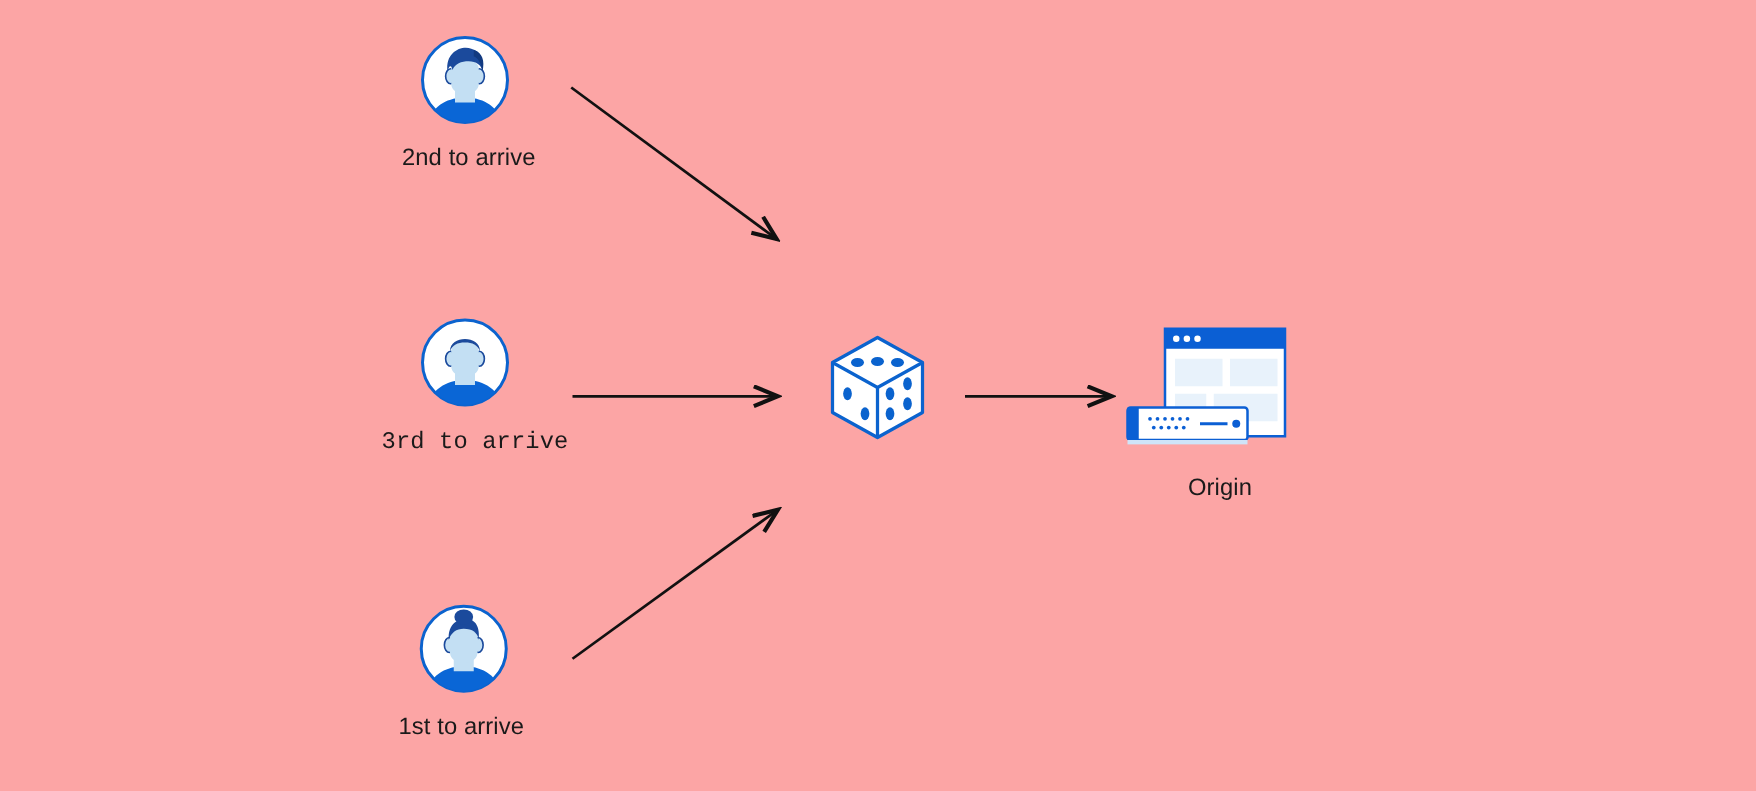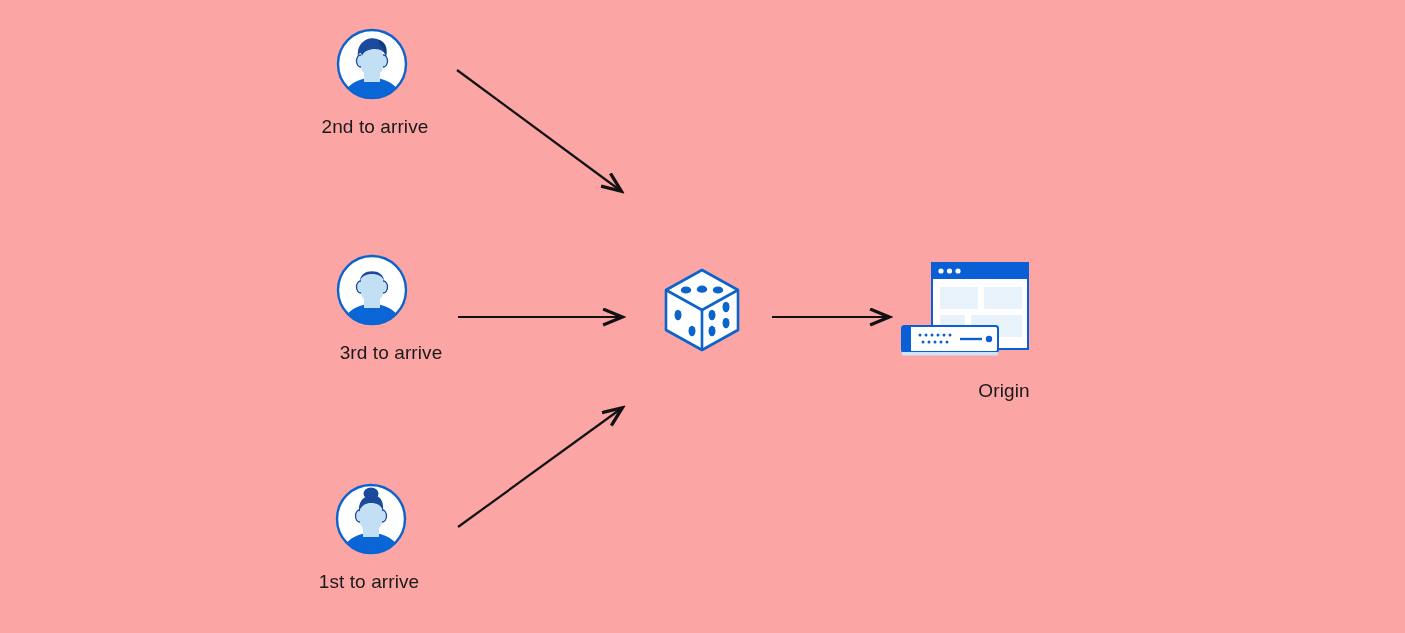--- a/index.html
+++ b/index.html
@@ -95,21 +95,21 @@
       <g clip-path="url(#cl2)">
         <path d="M6 74 C10 57 24 51 37 51 C50 51 64 57 68 74 Z" fill="#0a66d6"></path>
         <path d="M29 45 L45 45 L45 55 L29 55 Z" fill="#c3dff3"></path>
         <ellipse cx="25.5" cy="34" rx="4" ry="6" fill="#c3dff3" stroke="#1b4a9c" stroke-width="1.3"></ellipse>
         <ellipse cx="48.5" cy="34" rx="4" ry="6" fill="#c3dff3" stroke="#1b4a9c" stroke-width="1.3"></ellipse>
         <path d="M26 28 C26 18 48 18 48 28 L48 40 C48 51 26 51 26 40 Z" fill="#c3dff3"></path>
         <path d="M25 28 C25 15 49 15 49 28 C47 23 43 21 37 21 C31 21 27 23 25 28 Z" fill="#1b4a9c"></path>
       </g>
     </svg>
   </div>
-  <div class="node-label" style="left:391px; top:342px; transform:translateX(-50%);">3rd to arrive</div>
+  <div class="node-label" style="left:380px; top:342px; transform:translateX(-50%);font-family:Liberation Mono, monospace;">3rd to arrive</div>
 
   <div class="avatar-wrap" style="left:334px; top:482px;">
     <svg class="icon-svg" width="74" height="74" viewBox="0 0 74 74" xmlns="http://www.w3.org/2000/svg">
       <defs>
           <clipPath id="cl3">
             <circle cx="37" cy="37" r="34"></circle>
           </clipPath>
         </defs>
       <circle cx="37" cy="37" r="34" fill="#ffffff" stroke="#0b63ce" stroke-width="2.4"></circle>
       <g clip-path="url(#cl3)">
@@ -176,15 +176,15 @@
             <circle cx="31" cy="82" r="1.5"></circle>
           <circle cx="37" cy="82" r="1.5"></circle>
             <circle cx="43" cy="82" r="1.5"></circle>
           <circle cx="49" cy="82" r="1.5"></circle>
         </g>
         <line x1="62" y1="79" x2="84" y2="79" stroke="#0b5fd4" stroke-width="2.4"></line>
         <circle cx="91" cy="79" r="3.2" fill="#0b5fd4"></circle>
       </g>
     </svg>
   </div>
-  <div class="node-label" style="left:1004px; top:380px; transform:translateX(-50%);text-align:right;">Origin</div>
+  <div class="node-label" style="left:976px; top:380px; transform:translateX(-50%);text-align:right;">Origin</div>
 
 </div>
 
 </body></html>

